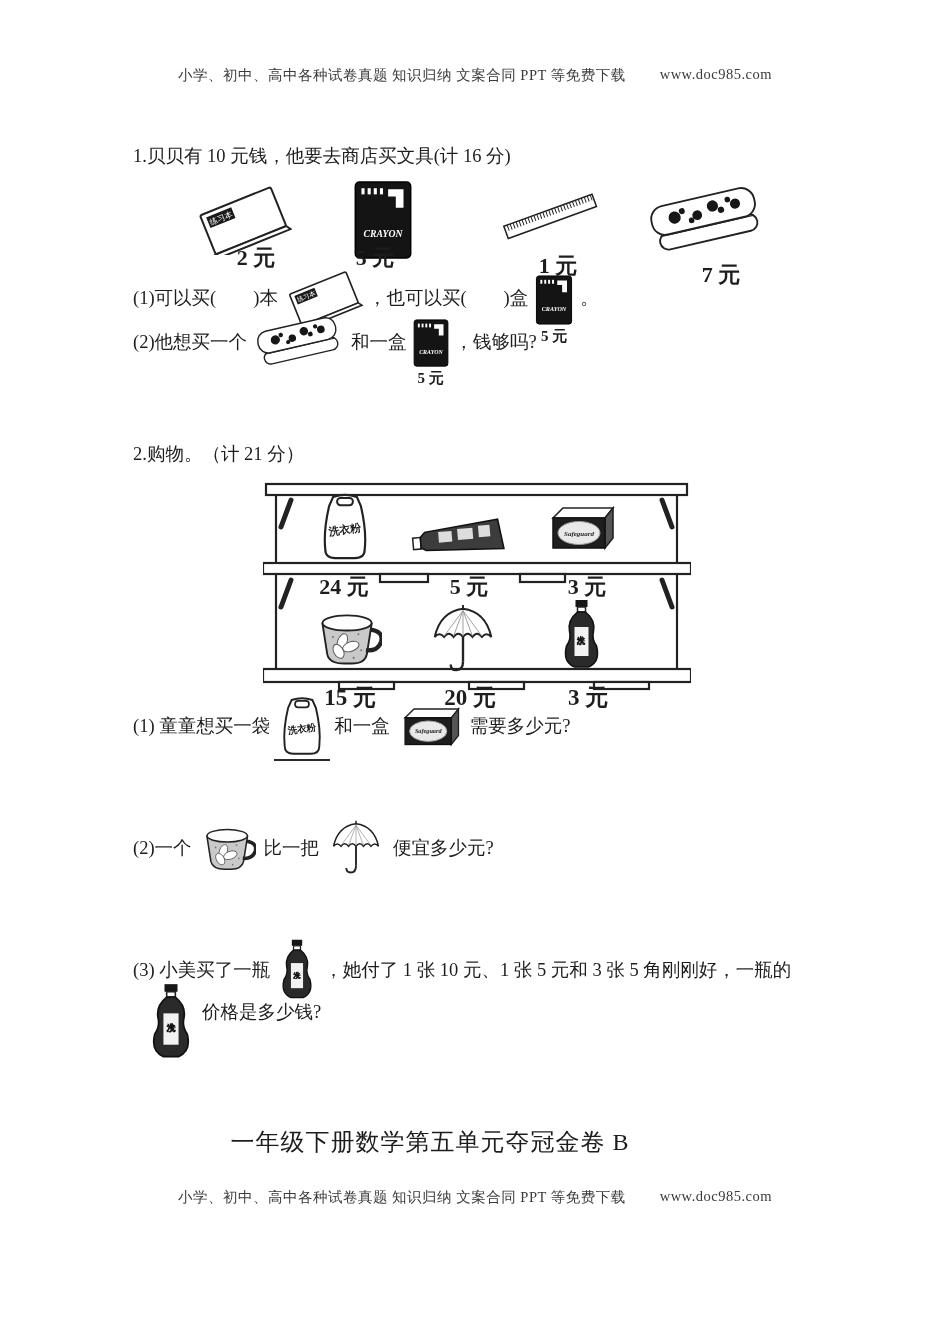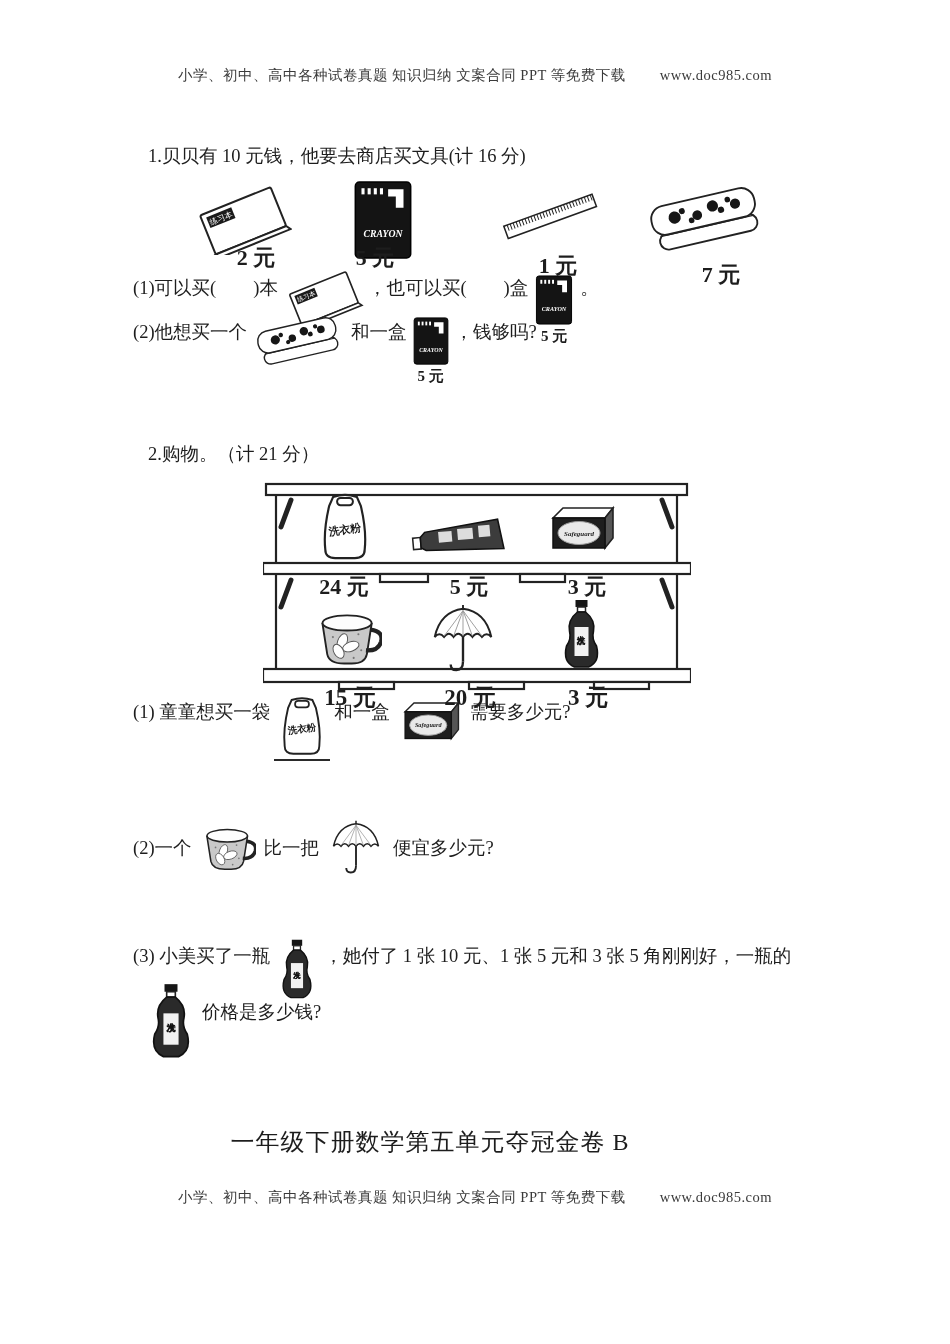--- a/index.html
+++ b/index.html
@@ -1,28 +1,28 @@
 <!DOCTYPE html>
 <html><head>
 <meta charset="utf-8">
 <style>
   html,body{margin:0;padding:0;background:#e8e8e8;}
   .page{
     position:relative;width:950px;height:1344px;margin:0 auto;background:#ffffff;
     font-family:"Liberation Serif","DejaVu Serif",serif;color:#1d1d1d;overflow:hidden;
   }
   .abs{position:absolute;}
-  .center-row{left:0;width:950px;display:flex;justify-content:center;align-items:center;gap:34px;}
+  .center-row{left:0;width:950px;display:flex;justify-content:center;align-items:flex-start;gap:34px;}
   .hdrtxt{font-size:14.5px;color:#3a3a3a;letter-spacing:.5px;}
-  .qtitle{font-size:18.5px;white-space:nowrap;margin-left:15px;}
+  .qtitle{font-size:18.5px;white-space:nowrap;}
   .price{width:100px;text-align:center;font-size:22px;font-weight:bold;white-space:nowrap;}
   .price.big{font-size:23px;z-index:4;}
   .minilabel{position:absolute;top:100%;left:50%;transform:translateX(-50%);
     font-size:15px;font-weight:bold;white-space:nowrap;margin-top:1px;}
-  .line{display:flex;align-items:flex-start;font-size:18.5px;white-space:nowrap;}
+  .line{display:flex;align-items:center;font-size:18.5px;white-space:nowrap;}
   .line .t{line-height:36px;}
   .line.mid{align-items:center;}
   .line.mid .t{line-height:normal;}
   .imgwrap{position:relative;display:inline-block;}
   .uline{position:absolute;left:-2px;right:-2px;bottom:-3px;border-bottom:2px solid #2a2a2a;}
   .bigtitle{left:0;width:860px;text-align:center;font-size:24px;letter-spacing:1px;}
   svg{display:block;}
   .shelf-item{z-index:2;}
 </style>
 </head>

